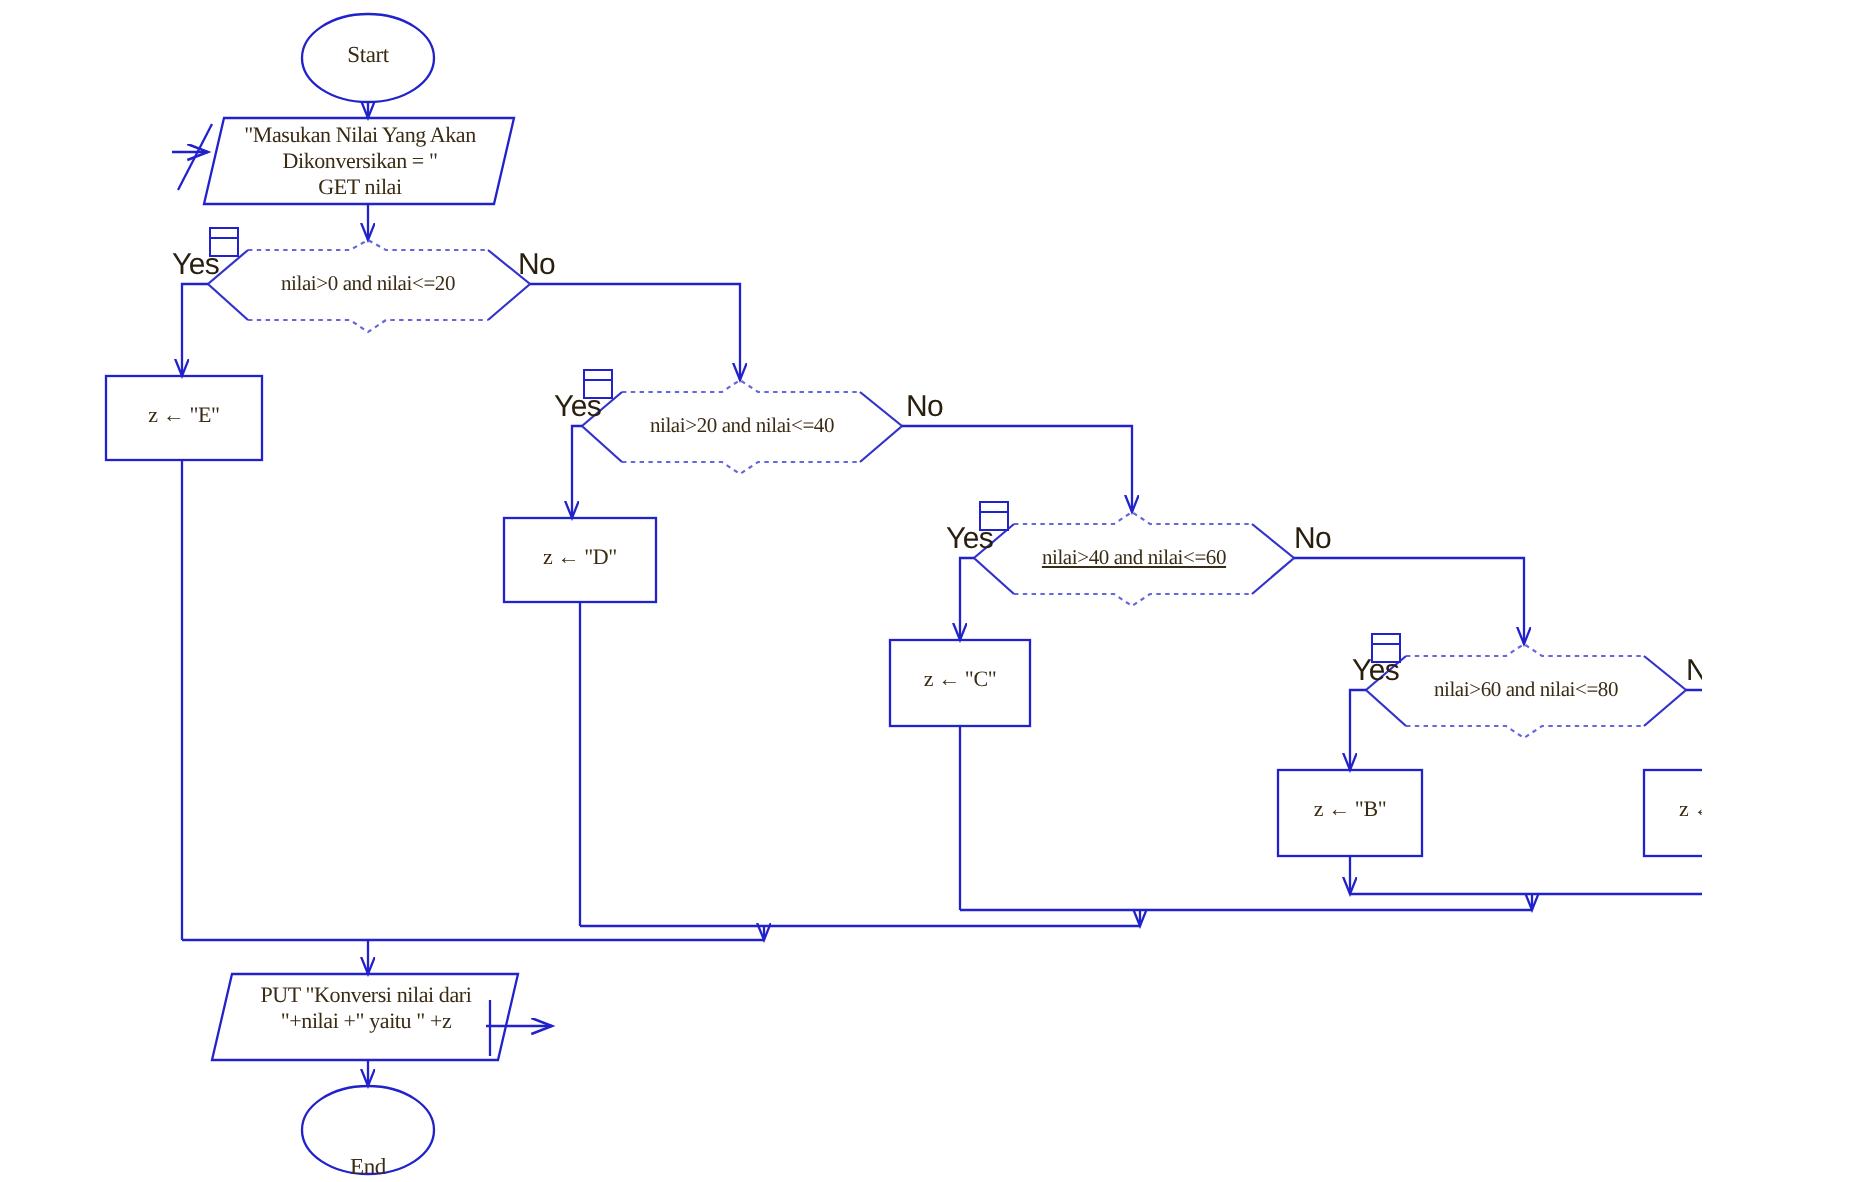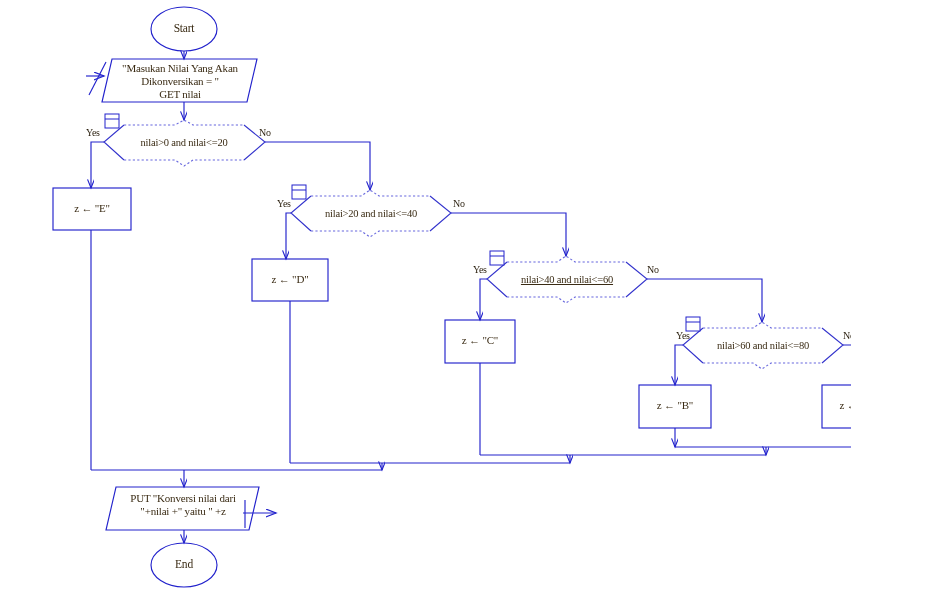--- a/index.html
+++ b/index.html
@@ -31,22 +31,22 @@
     font-family: "Liberation Serif", serif;
     font-size: 11px;
     line-height: 13px;
     letter-spacing: -0.2px;
     white-space: pre-line;
     pointer-events: none;
   }
   .edge-label {
     position: absolute;
     color: #2a1f0e;
-    font-family: Liberation Serif, serif;
-    font-size: 10px;
+    font-family: Liberation Sans, sans-serif;
+    font-size: 15px;
     line-height: 10px;
     letter-spacing: -0.3px;
   }
   .terminator-label {
     font-size: 11.5px;
   }
   .cond-label {
     font-size: 10.5px;
   }
 </style>
@@ -210,21 +210,21 @@
 
   <div class="node-label" style="left:445px; top:334px; width:70px;">z ← "C"</div>
 
   <div class="node-label" style="left:639px; top:399px; width:72px;">z ← "B"</div>
 
   <div class="node-label" style="left:822px; top:399px; width:72px;">z ← "A"</div>
 
   <div class="node-label" style="left:114px; top:492px; width:138px;">PUT "Konversi nilai dari
 "+nilai +" yaitu " +z</div>
 
-  <div class="node-label terminator-label" style="left:151px; top:558px; width:66px;">End</div>
+  <div class="node-label terminator-label" style="left:151px; top:578px; width:66px;">End</div>
 
   <div class="edge-label" style="left:86px; top:128px;">Yes</div>
   <div class="edge-label" style="left:259px; top:128px;">No</div>
 
   <div class="edge-label" style="left:277px; top:199px;">Yes</div>
   <div class="edge-label" style="left:453px; top:199px;">No</div>
 
   <div class="edge-label" style="left:473px; top:265px;">Yes</div>
   <div class="edge-label" style="left:647px; top:265px;">No</div>
 

